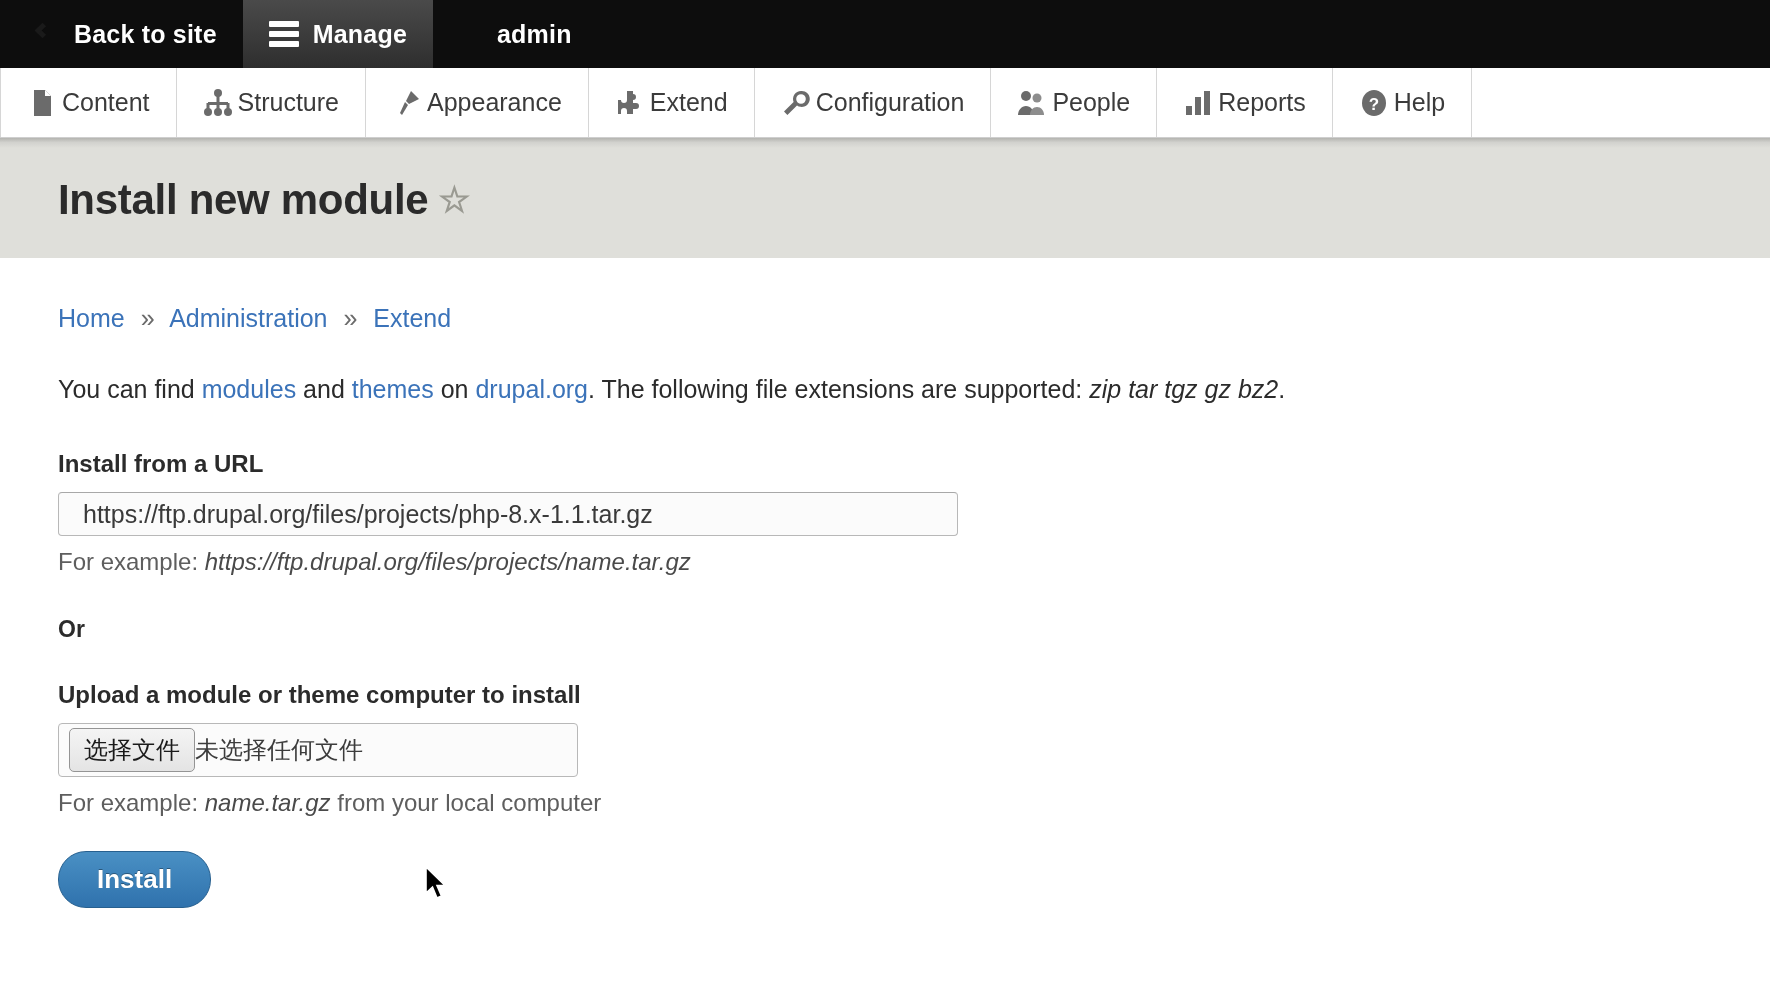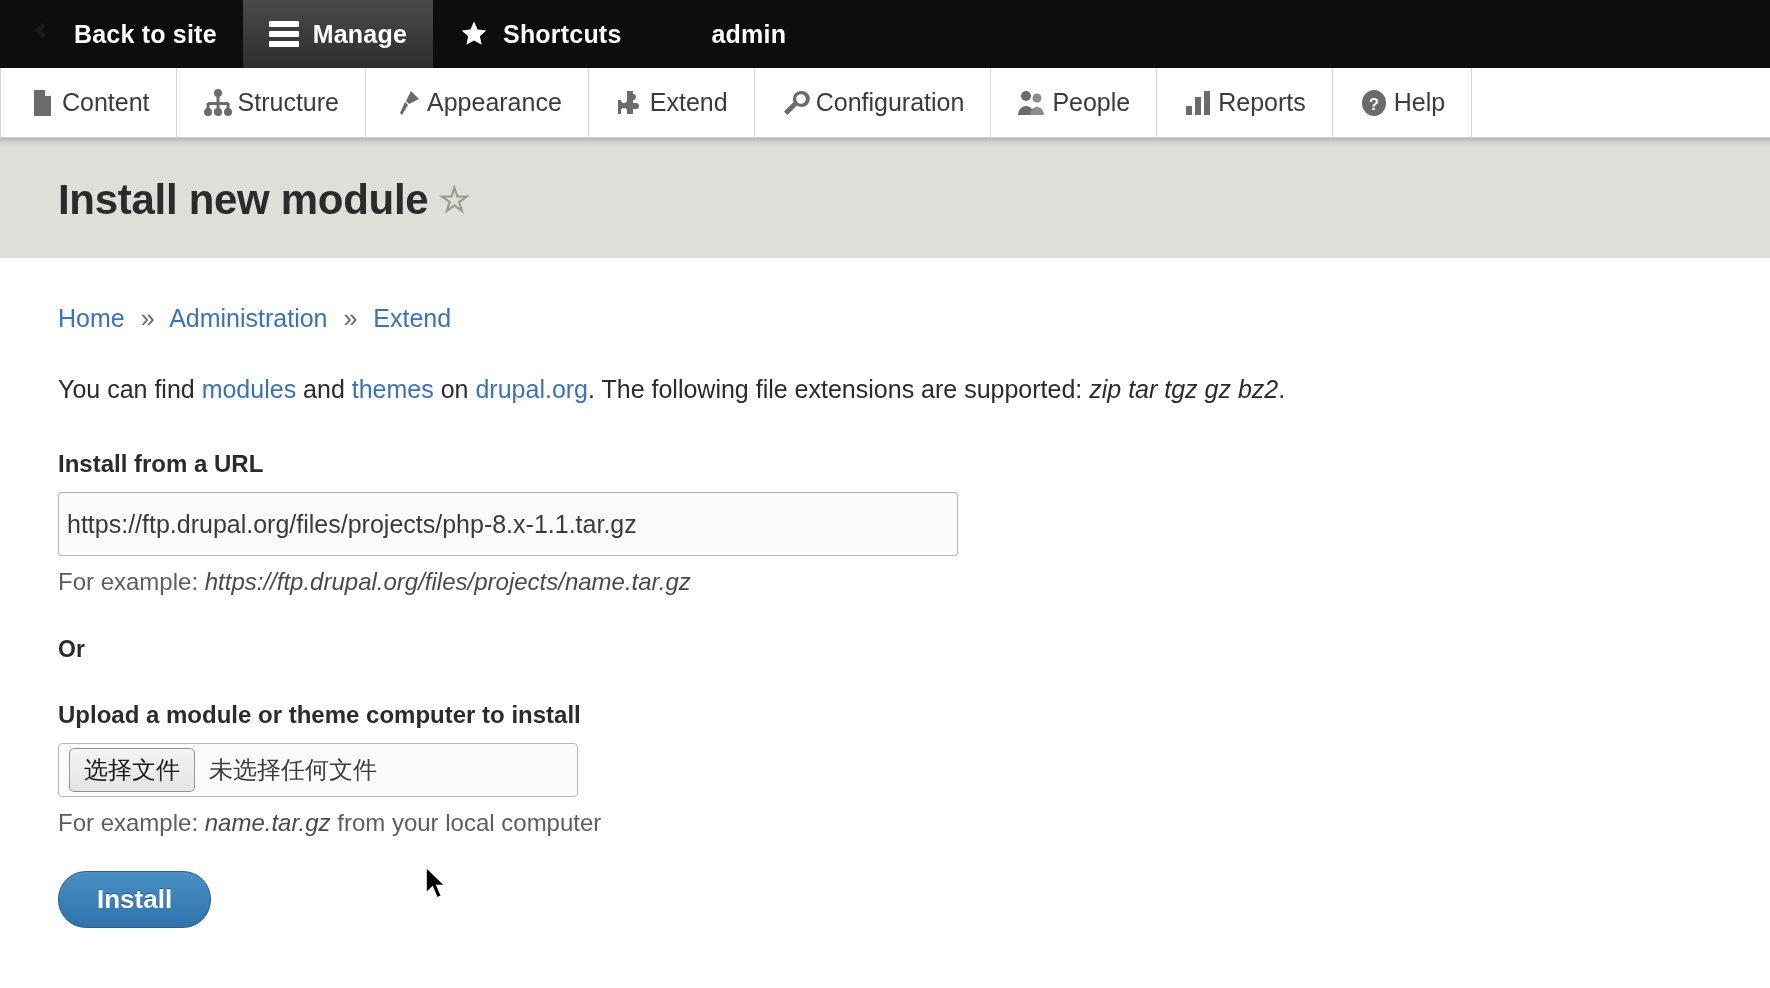--- a/index.html
+++ b/index.html
@@ -111,29 +111,29 @@
 
   .flabel {
     font-size: 24px;
     font-weight: bold;
     color: #2b2b2b;
     margin-bottom: 14px;
   }
 
   .url-input {
     width: 900px;
-    height: 64px;
+    height: 44px;
     border: 1px solid #b8b8b8;
     border-top-color: #a8a8a8;
     border-radius: 4px;
     background: #fbfbfb;
     font-family: "Liberation Sans", sans-serif;
     font-size: 25px;
     color: #3a3a3a;
-    padding: 0 8px;
+    padding: 0 24px;
     outline: none;
   }
 
   .hint {
     font-size: 24px;
     color: #5e5e5e;
     margin-top: 12px;
   }
   .hint em { font-style: italic; color: #4a4a4a; }
 
@@ -148,21 +148,20 @@
 
   .filebox {
     width: 520px;
     height: 54px;
     border: 1px solid #b8b8b8;
     border-radius: 4px;
     background: #fbfbfb;
     display: flex;
     align-items: center;
     padding: 0 10px;
-    gap: 14px;
   }
   .filebtn {
     border: 1px solid #949494;
     border-radius: 5px;
     background: linear-gradient(to bottom, #f4f4f4, #e4e4e4);
     padding: 5px 14px;
     font-size: 24px;
     color: #1a1a1a;
     font-family: "Liberation Sans", sans-serif;
     white-space: nowrap;
@@ -202,28 +201,20 @@
     <span class="tb-icon">
       <span class="ico-burger">
           <i></i>
           <i></i>
           <i></i>
         </span>
     </span>
     <span>Manage</span>
   </div>
 
-  <div class="tb-item">
-    <span class="tb-icon">
-      <svg width="30" height="30" viewBox="0 0 24 24">
-          <path fill="#ffffff" d="M12 2l2.9 6.3 6.9.8-5.1 4.7 1.4 6.8L12 17.2 5.9 20.6l1.4-6.8L2.2 9.1l6.9-.8z"></path>
-        </svg>
-    </span>
-    <span>Shortcuts</span>
-  </div>
 
   <div class="tb-item">
     <span class="tb-icon">
       <span class="ico-person"><span class="head"></span><span class="body"></span></span>
     </span>
     <span>admin</span>
   </div>
 
 </div>
 

